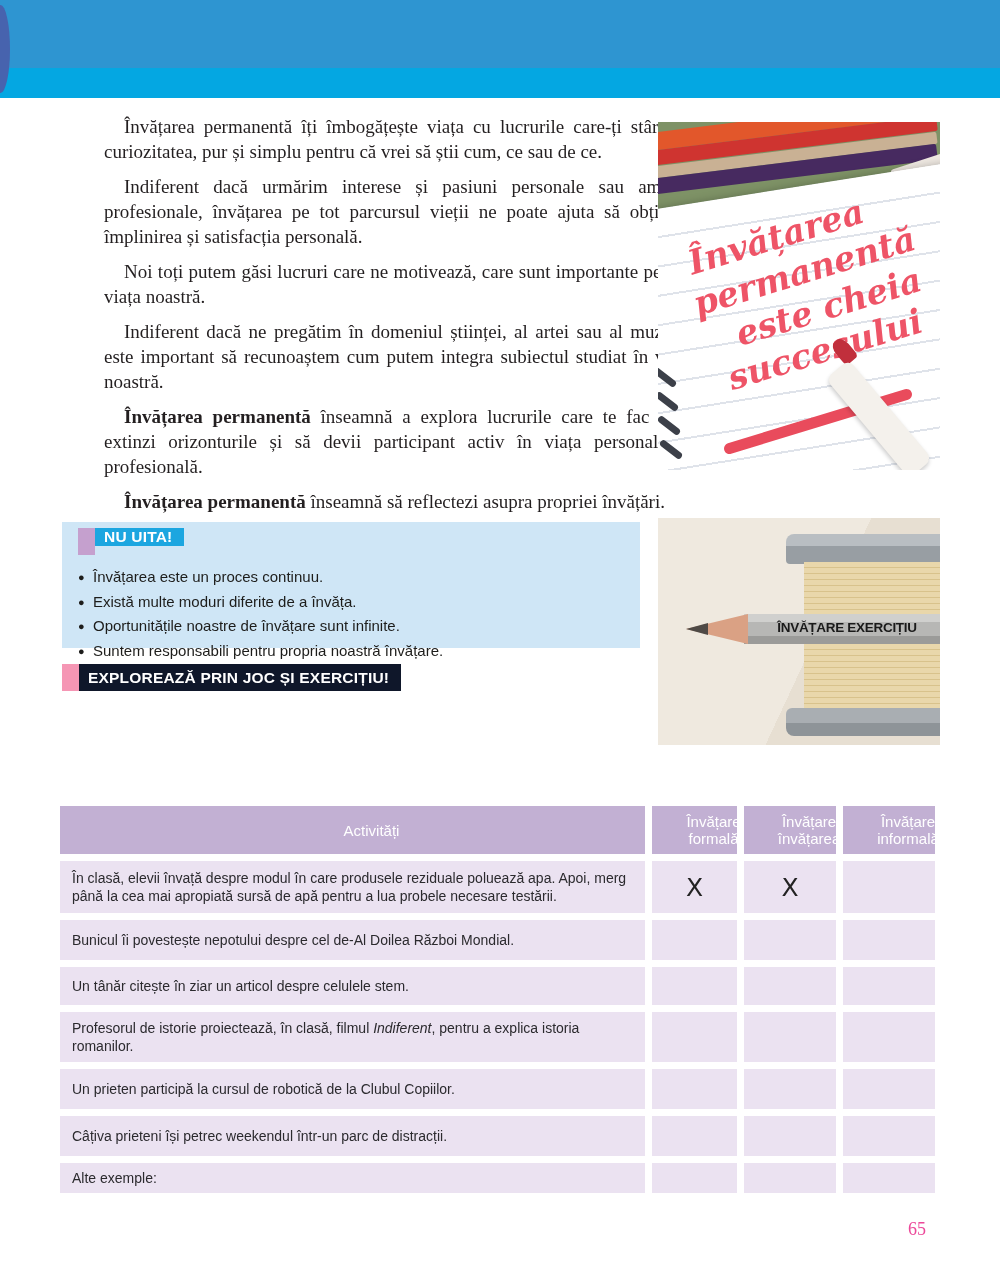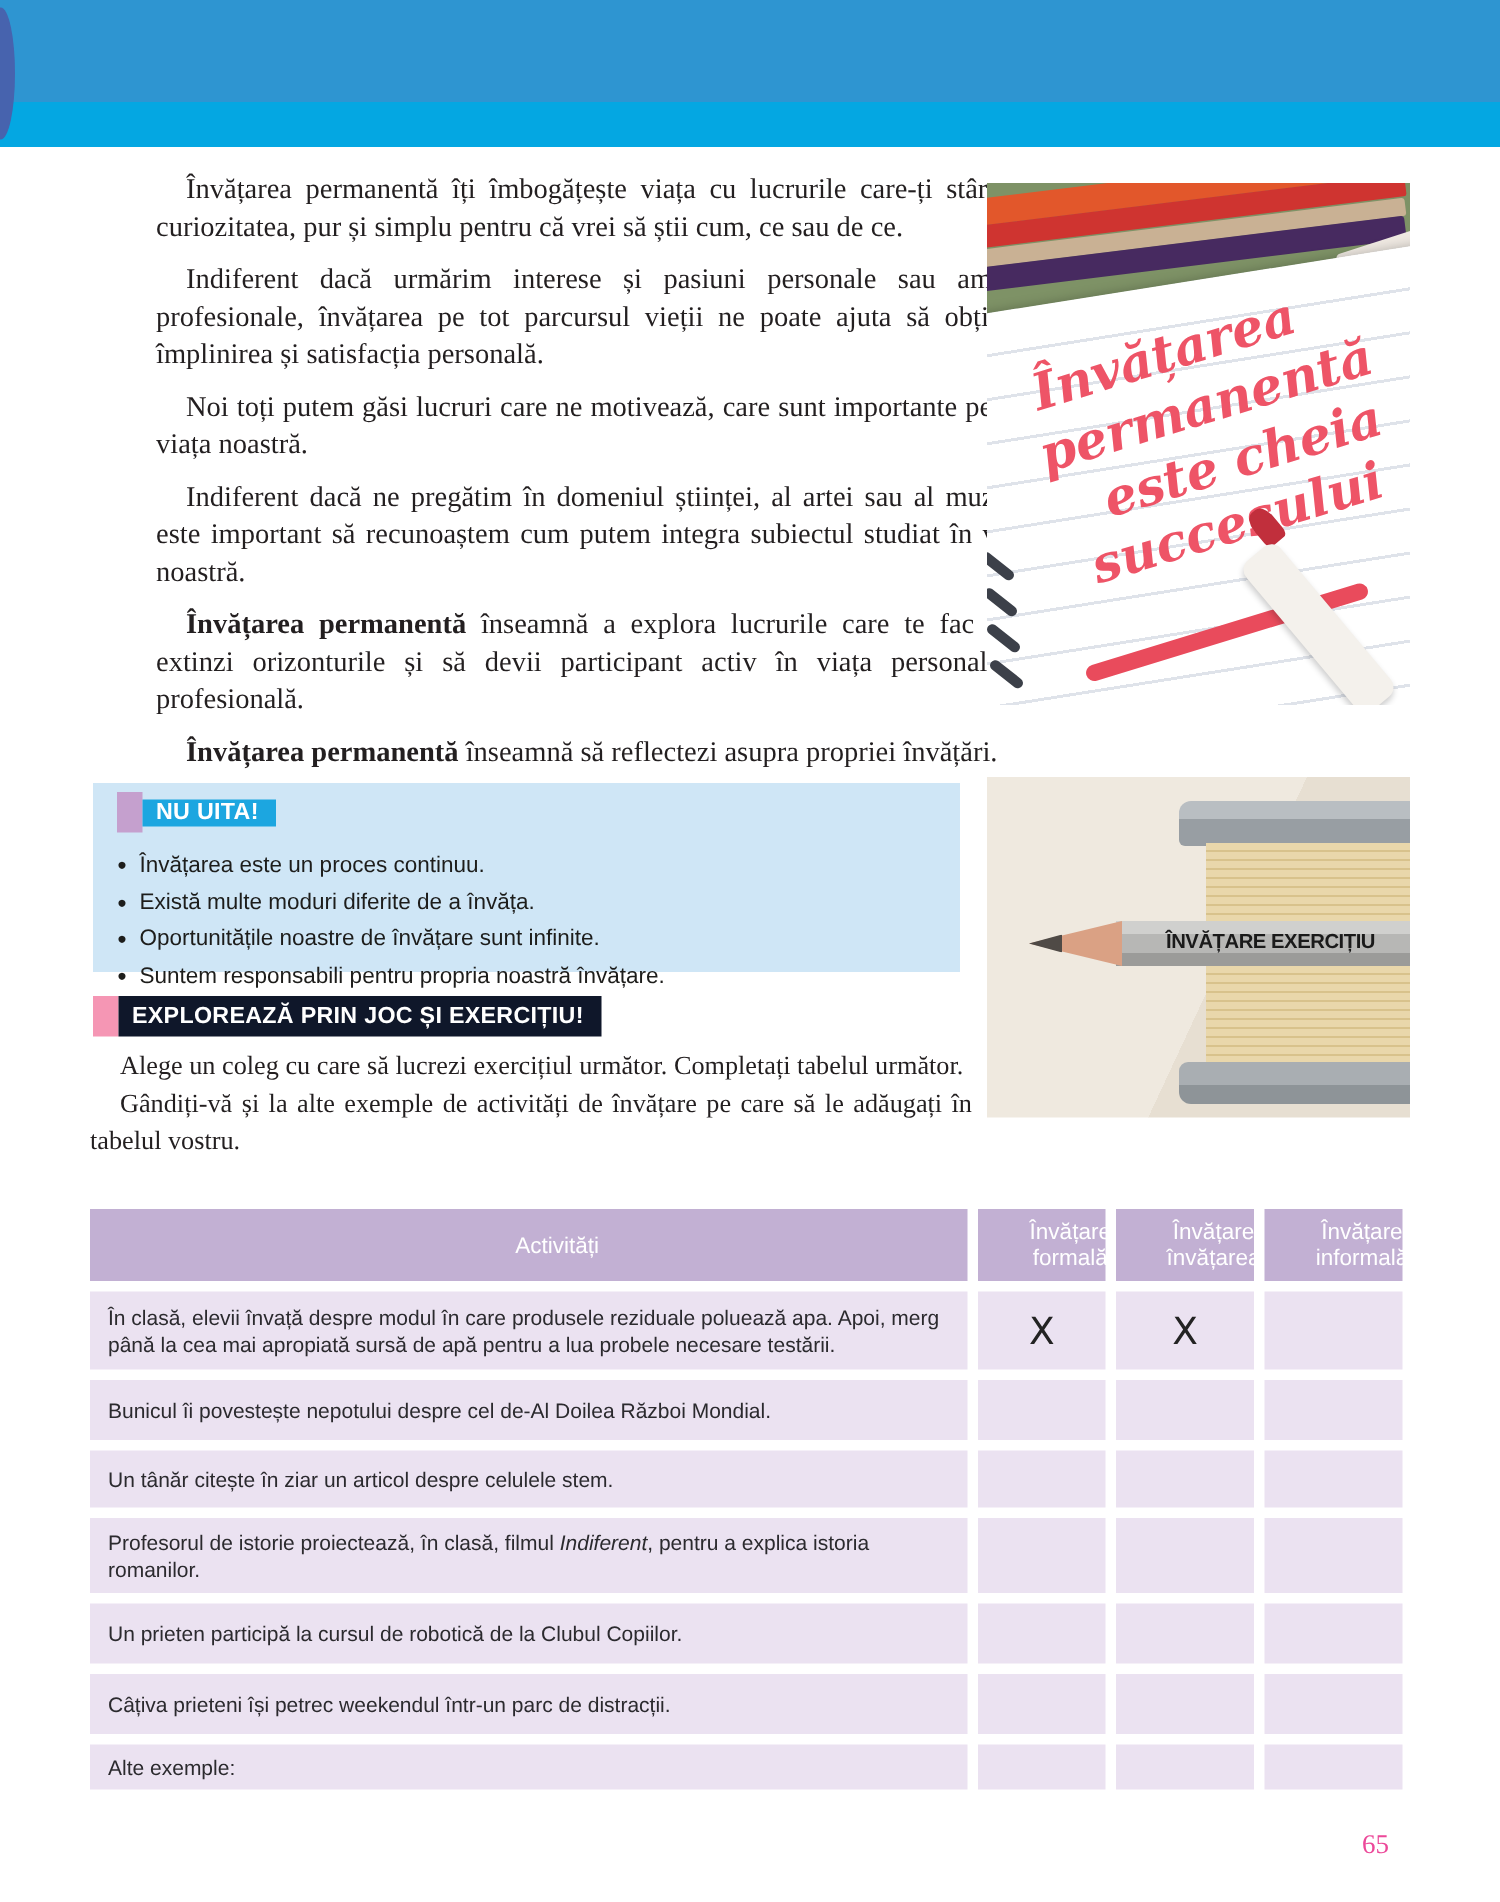--- a/index.html
+++ b/index.html
@@ -34,21 +34,21 @@
           font-size:34px;line-height:1.2;color:#ee5467;text-align:center;z-index:3;}
   .script div:nth-child(2){margin-left:34px;}
   .script div:nth-child(3){margin-left:60px;}
   .script div:nth-child(4){margin-left:28px;}
   .underline{position:absolute;left:62px;top:294px;width:196px;height:11px;background:#e94b5c;border-radius:6px;transform:rotate(-17deg);z-index:3;}
   .marker-body{position:absolute;left:206px;top:232px;width:30px;height:130px;background:#f4f1ec;border-radius:8px;transform:rotate(-40deg);z-index:5;box-shadow:-2px 2px 4px rgba(0,0,0,.2);}
   .marker-tip{position:absolute;left:178px;top:216px;width:16px;height:26px;background:#c12f3c;border-radius:40% 40% 20% 20%;transform:rotate(-40deg);z-index:5;}
 
   
   .reminder{position:absolute;left:62px;top:522px;width:578px;height:126px;}
-  .label-row{display:flex;align-items:center;margin:6px 0 10px 16px;height:27px;}
+  .label-row{display:flex;align-items:flex-start;margin:6px 0 10px 16px;height:27px;}
   .accent-square{width:17px;height:27px;}
   .label-chip{display:flex;align-items:center;padding:0 12px 0 9px;color:#ffffff;
               font-family:"Liberation Sans", sans-serif;font-weight:bold;font-size:15.5px;letter-spacing:.2px;}
   .bullets{margin:4px 0 0 16px;font-family:"Liberation Sans", sans-serif;font-size:15px;line-height:24.5px;color:#1d1d1b;}
   .bullets .b{display:flex;}
   .bullets .dot{width:15px;font-size:11px;line-height:24.5px;}
 
   
   .photo2{position:absolute;left:658px;top:518px;width:282px;height:227px;overflow:hidden;
           background:linear-gradient(115deg,#efe9df 0 55%,#e7dfd2 55%);}
@@ -161,24 +161,20 @@
     <div class="pencil-body"></div>
     <div class="pencil-wood"></div>
     <div class="pencil-lead"></div>
     <div class="pencil-text">ÎNVĂȚARE EXERCIȚIU</div>
   </div>
 
   <div class="explore-label">
     <div class="accent-square" style="background:#f596b4;"></div>
     <div class="label-chip" style="background:#0f172a;">EXPLOREAZĂ PRIN JOC ȘI EXERCIȚIU!</div>
   </div>
-  <div class="explore-text">
-    <p>Alege un coleg cu care să lucrezi exercițiul următor. Completați tabelul următor.</p>
-    <p>Gândiți-vă și la alte exemple de activități de învățare pe care să le adăugați în tabelul vostru.</p>
-  </div>
 
   <div class="tbl">
     <div class="th">Activități</div>
     <div class="th">Învățare formală</div>
     <div class="th">Învățare învățarea</div>
     <div class="th">Învățare informală</div>
 
     <div class="cell-act">
         <span><span>În clasă, elevii învață despre modul în care produsele reziduale poluează apa. Apoi, merg până la cea mai apropiată sursă de apă pentru a lua probele necesare testării.</span><span class="ital"></span><span></span></span>
       </div>

